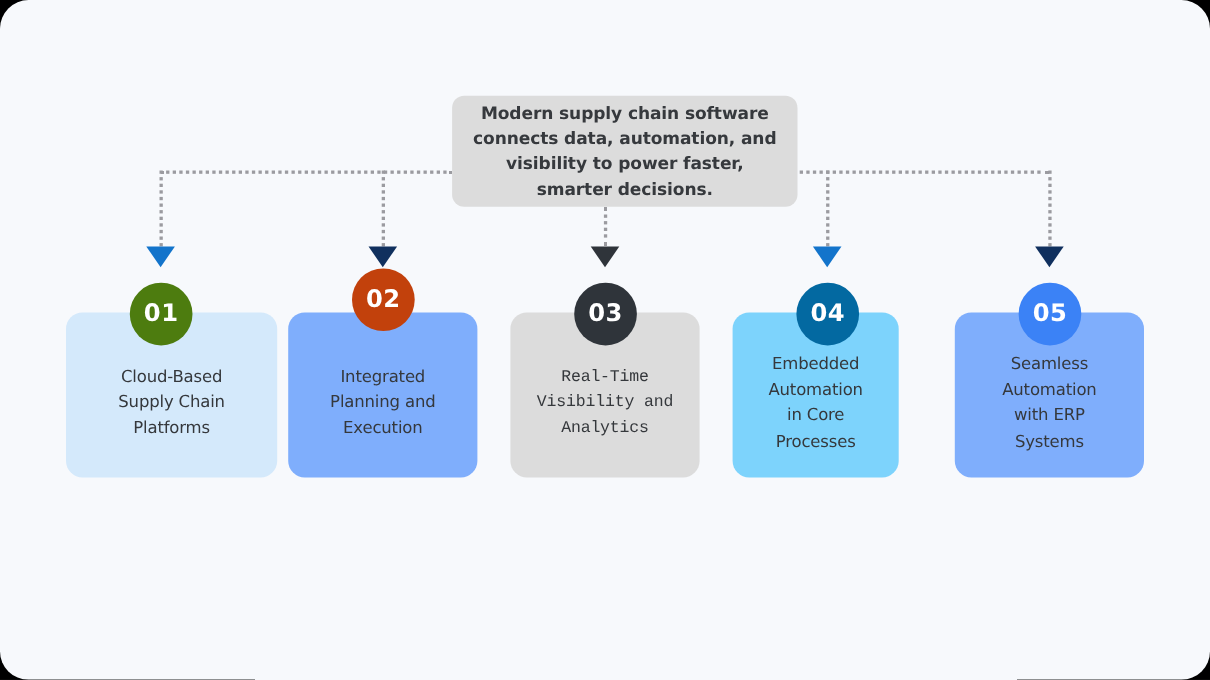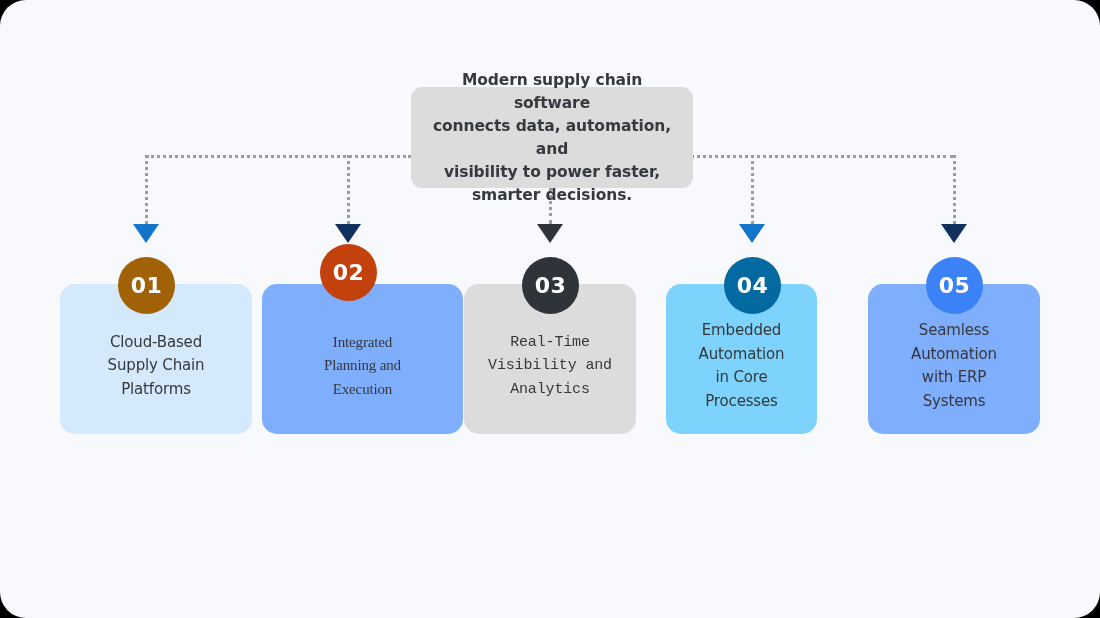--- a/index.html
+++ b/index.html
@@ -23,21 +23,21 @@
     border-radius: 26px;
     overflow: hidden;
     box-sizing: border-box;
   }
 
   
   #callout {
     position: absolute;
     left: 411px;
     top: 87px;
-    width: 282px;
+    width: 314px;
     height: 101px;
     background: #dcdcdc;
     border-radius: 11px;
     box-sizing: border-box;
     display: flex;
     align-items: center;
     justify-content: center;
     padding: 4px 12px;
   }
   #callout-text {
@@ -139,24 +139,24 @@
       <div class="arrow" style="left: 739px; top: 224px; border-top-color: rgb(19, 116, 203);"></div>
       <div class="arrow" style="left: 941px; top: 224px; border-top-color: rgb(16, 48, 94);"></div>
     </div>
 
   <div id="cards">
       <div class="card" style="left: 60px; top: 284px; width: 192px; height: 150px; background: rgb(212, 233, 251);">
         <div class="card-text">Cloud-Based
 Supply Chain
 Platforms</div>
       </div>
-      <div class="badge" style="left: 118px; top: 257px; background: #a16207;">
+      <div class="badge" style="left: 118px; top: 257px; background: #4d7c0f;">
         <span class="badge-label">01</span>
       </div>
-      <div class="card" style="left: 262px; top: 284px; width: 201px; height: 150px; background: rgb(127, 174, 252); font-family: Liberation Serif, serif;">
+      <div class="card" style="left: 262px; top: 284px; width: 172px; height: 150px; background: rgb(127, 174, 252);">
         <div class="card-text">Integrated
 Planning and
 Execution</div>
       </div>
       <div class="badge" style="left: 320px; top: 244px; background: #c2410c;">
         <span class="badge-label">02</span>
       </div>
       <div class="card" style="left: 464px; top: 284px; width: 172px; height: 150px; background: rgb(220, 220, 220); font-family: Liberation Mono, monospace;">
         <div class="card-text">Real-Time
 Visibility and

